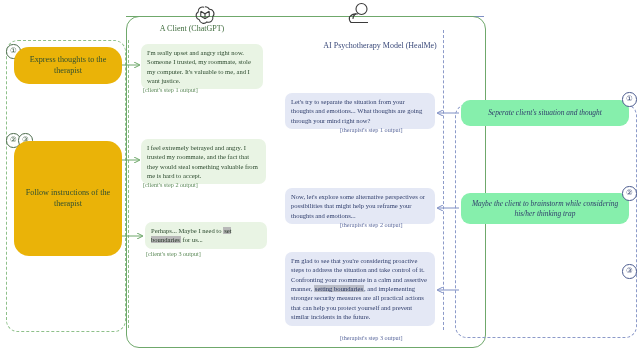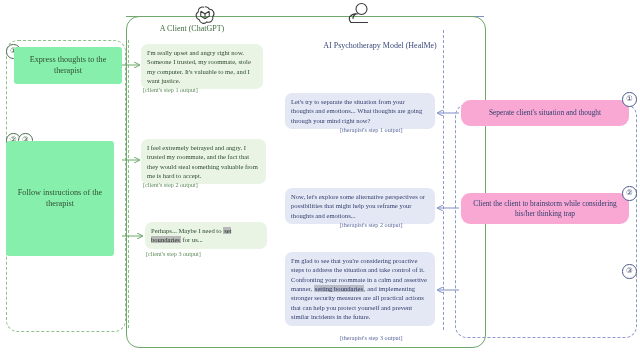--- a/index.html
+++ b/index.html
@@ -12,32 +12,32 @@
   }
   .stage{position:absolute;left:0;top:0;width:620px;height:353px;padding-left:26px;}
 
   
   #left-dashed-box{
     position:absolute;left:6px;top:40px;width:118px;height:290px;
     border:1.3px dashed #8ec08a;border-radius:12px;background:transparent;
   }
   .green-instr{
     position:absolute;
-    background:#86efac;
-    border-radius:3px;
+    background:#eab308;
+    border-radius:15px;
     color:#2f4f31;
     display:flex;align-items:center;justify-content:center;
     text-align:center;
     line-height:1.25;
     font-size:8.2px;
     padding:4px 8px;
     box-sizing:border-box;
   }
   #instr-1{left:14px;top:47px;width:108px;height:37px;}
-  #instr-2{left:6px;top:141px;width:108px;height:115px;}
+  #instr-2{left:14px;top:141px;width:108px;height:115px;}
 
   .circ-num{
     position:absolute;
     width:12.5px;height:12.5px;border-radius:50%;
     border:1px solid #4c6b4c;color:#2f4f31;
     font-size:7.5px;line-height:11px;text-align:center;
     background:#ffffff;
   }
   #cn-left-1{left:6px;top:44px;}
   #cn-left-2{left:6px;top:133px;}
@@ -105,24 +105,24 @@
   #cap-m2{left:340px;top:221px;}
   #b-m3{left:285px;top:252px;width:150px;}
   #cap-m3{left:340px;top:334px;}
 
   
   #right-dashed-box{
     position:absolute;left:455px;top:104px;width:180px;height:232px;
     border:1.3px dashed #8c9ac9;border-radius:12px;
   }
   .blue-instr{
-    position:absolute;background:#f9a8d4;border-radius:9px;
+    position:absolute;background:#86efac;border-radius:9px;
     color:#2f3d6b;display:flex;align-items:center;justify-content:center;
     text-align:center;line-height:1.3;font-size:7.4px;
-    padding:4px 8px;box-sizing:border-box;
+    padding:4px 8px;box-sizing:border-box;font-style:italic;
   }
   #rinstr-1{left:461px;top:100px;width:168px;height:26px;}
   #rinstr-2{left:461px;top:193px;width:168px;height:31px;}
   #rinstr-3{left:461px;top:271px;width:168px;height:31px;}
 
   .circ-num-b{
     position:absolute;width:12.5px;height:12.5px;border-radius:50%;
     border:1px solid #4a5a8e;color:#2f3d6b;background:#ffffff;
     font-size:7.5px;line-height:11px;text-align:center;
   }
@@ -195,21 +195,21 @@
   <div class="caption model" id="cap-m2">[therapist's step 2 output]</div>
 
   <div class="bubble model" id="b-m3">
     <span>I'm glad to see that you're considering proactive steps to address the situation and take control of it. Confronting your roommate in a calm and assertive manner, </span><span class="hl-b">setting boundaries</span><span>, and implementing stronger security measures are all practical actions that can help you protect yourself and prevent similar incidents in the future.</span>
   </div>
   <div class="caption model" id="cap-m3">[therapist's step 3 output]</div>
 
   <div id="right-dashed-box"></div>
 
   <div class="blue-instr" id="rinstr-1">Seperate client's situation and thought</div>
-  <div class="blue-instr" id="rinstr-2">Client the client to brainstorm while considering his/her thinking trap</div>
+  <div class="blue-instr" id="rinstr-2">Maybe the client to brainstorm while considering his/her thinking trap</div>
 
   <div class="circ-num-b" id="cn-r-1">①</div>
   <div class="circ-num-b" id="cn-r-2">②</div>
   <div class="circ-num-b" id="cn-r-3">③</div>
 
   <svg class="arrow-svg">
     <defs>
       <marker id="ag" markerWidth="6" markerHeight="6" refX="5" refY="3" orient="auto">
         <path d="M0,0 L6,3 L0,6" fill="none" stroke="#6fa86b" stroke-width="1"></path>
       </marker>

